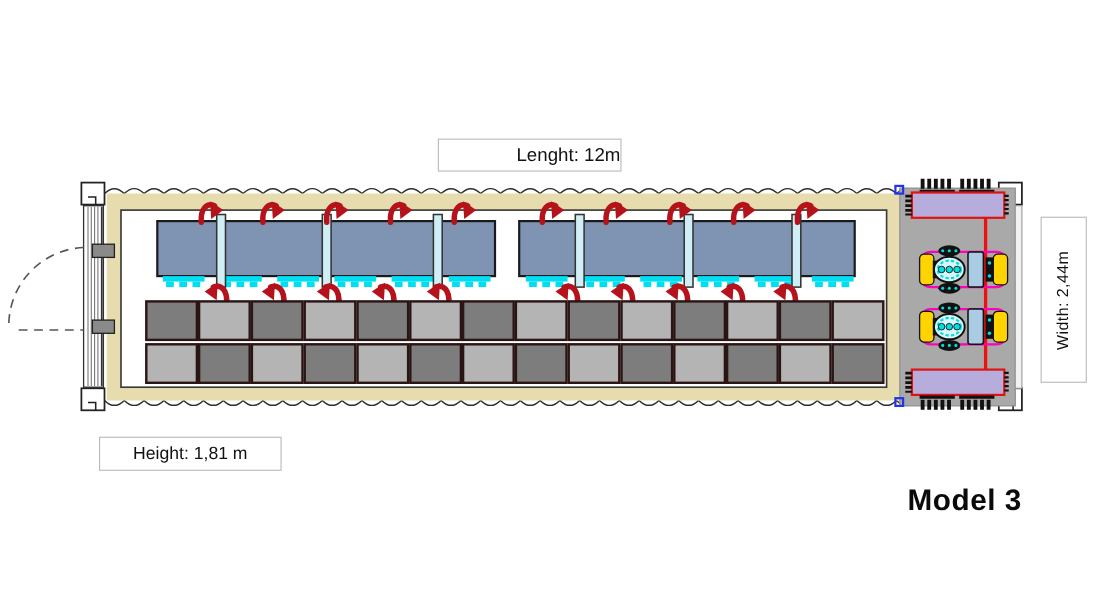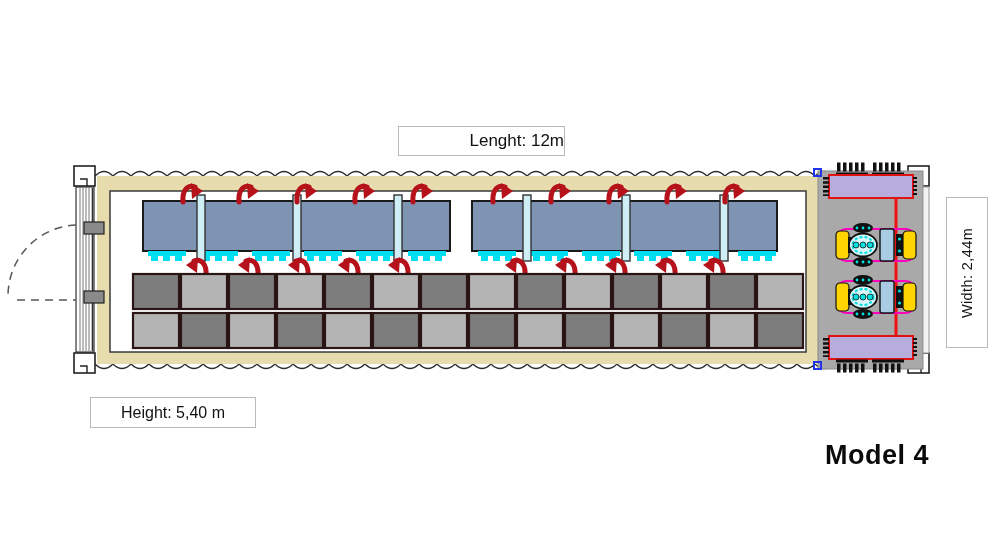--- a/index.html
+++ b/index.html
@@ -242,17 +242,17 @@
   </g>
 </svg>
 
 <div class="dim-label" id="length-label">
   <span>Lenght: 12m</span>
 </div>
 <div class="dim-label" id="width-label">
   <span>Width: 2,44m</span>
 </div>
 <div class="dim-label" id="height-label">
-  <span>Height: 5,40 m</span>
-</div>
-<div id="model-label">Model 4</div>
+  <span>Height: 1,81 m</span>
+</div>
+<div id="model-label">Model 3</div>
 
 </div>
 
 </body></html>

